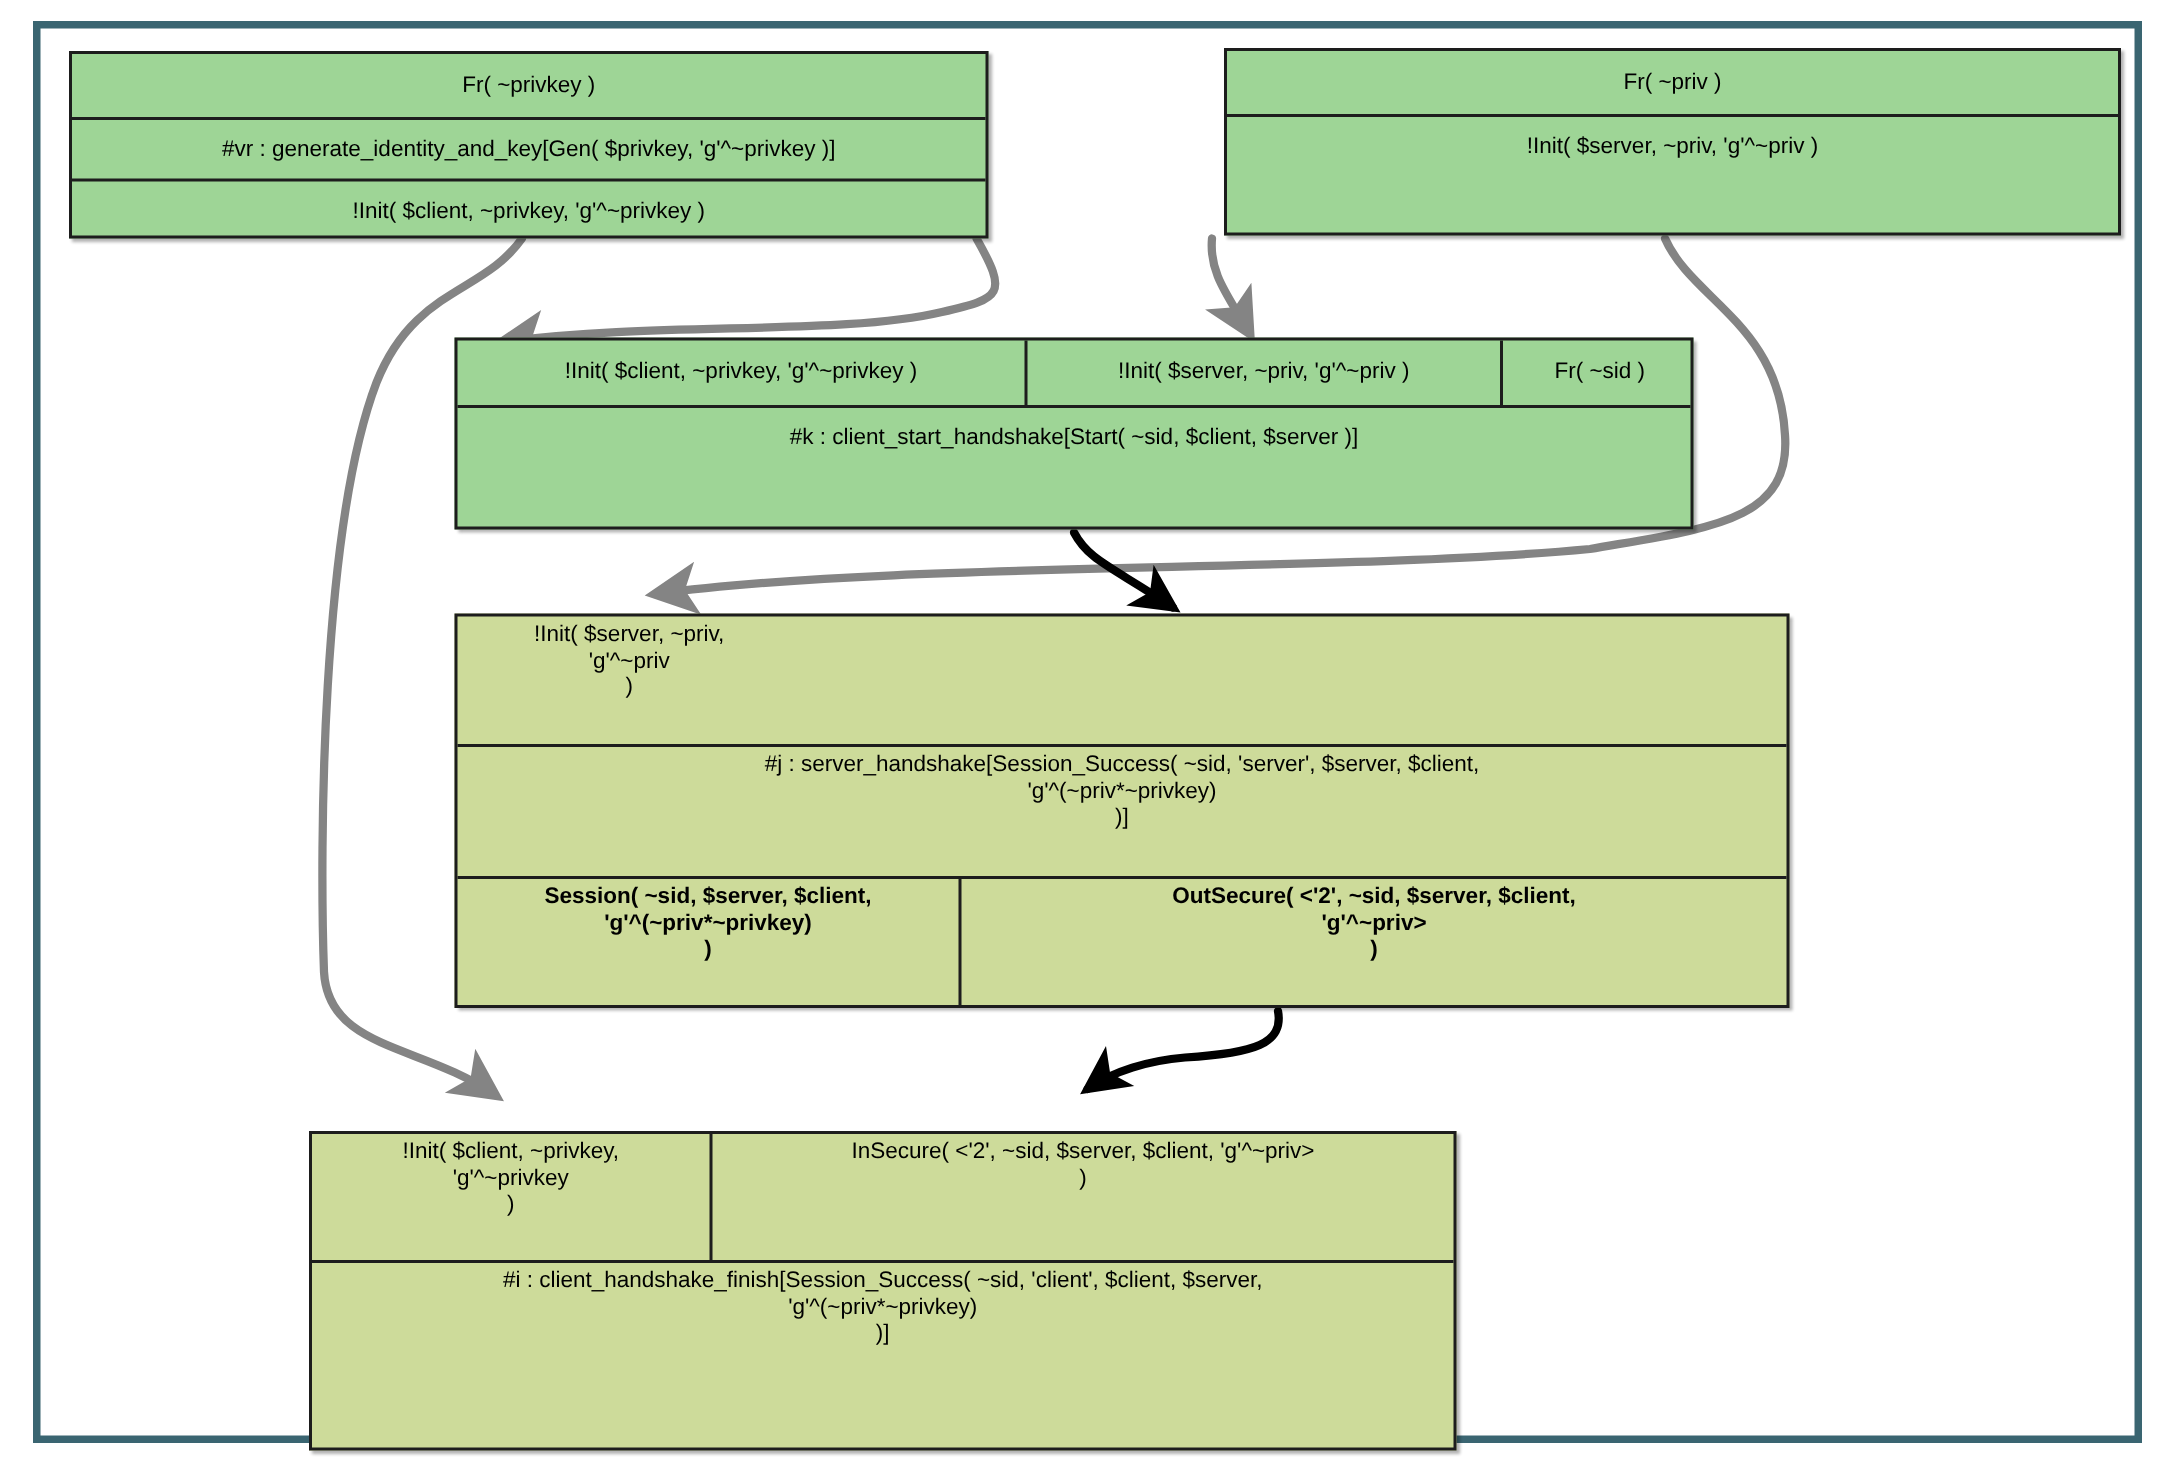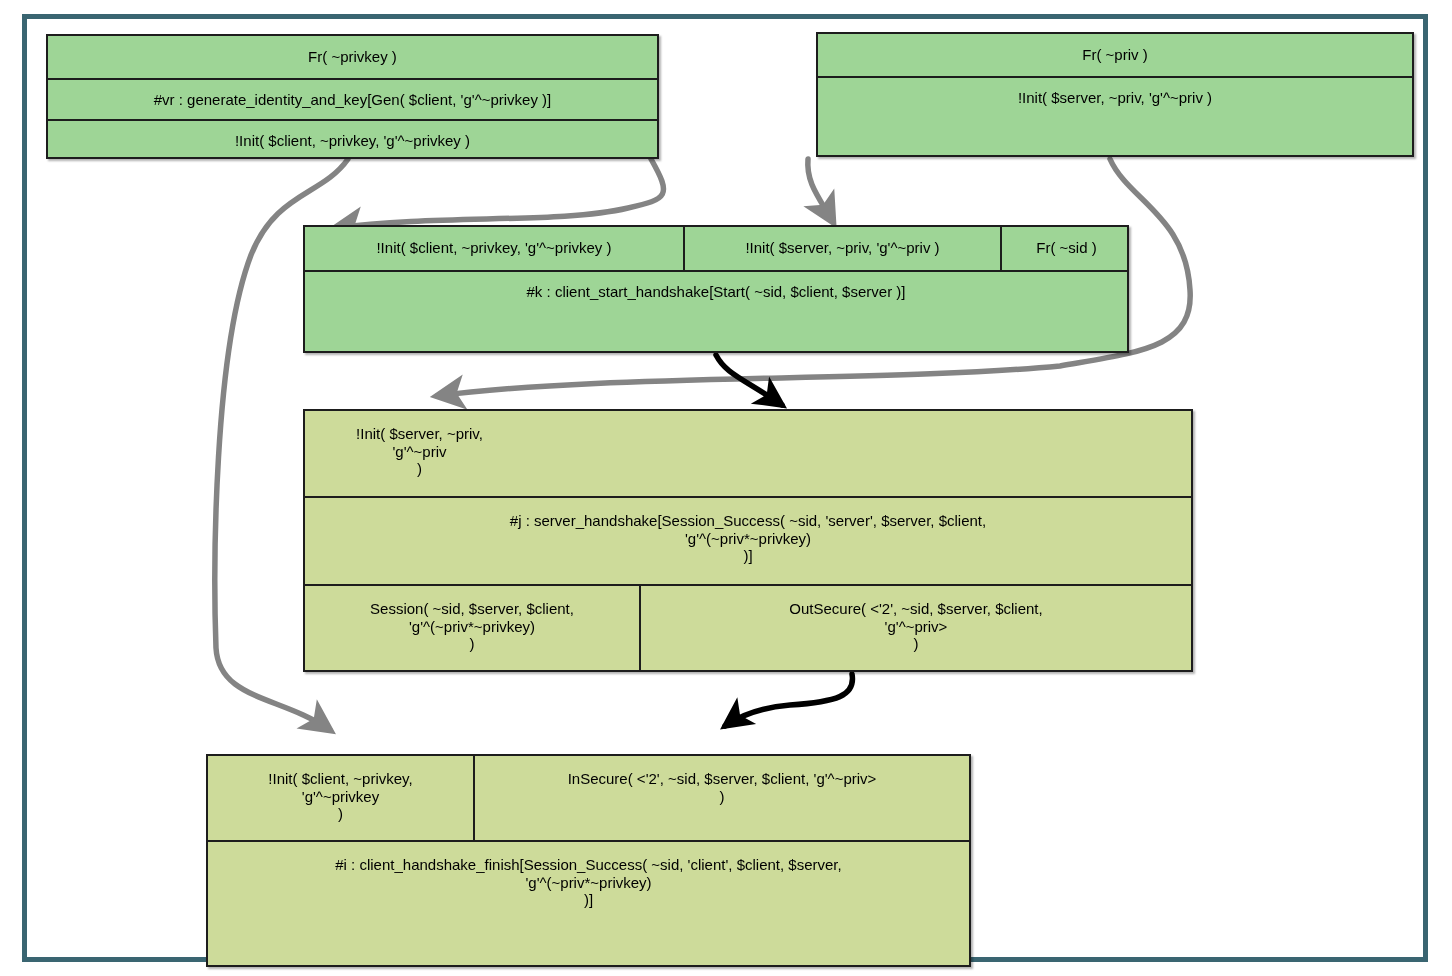--- a/index.html
+++ b/index.html
@@ -30,21 +30,21 @@
   .node.olive{background:#cddb9a;}
 
   .row{display:flex;width:100%;box-sizing:border-box;}
   .row + .row{border-top:2px solid #1d1d1d;}
   .cell{
     box-sizing:border-box;
     display:flex;align-items:center;justify-content:center;
     text-align:center;
     font-size:15px;line-height:1.18;
     color:#000000;
-    padding:14px 7px;
+    padding:3px 7px;
     white-space:pre-line;
     flex:1 1 auto;
   }
   .cell + .cell{border-left:2px solid #1d1d1d;}
   .cell.tl{align-items:flex-start;text-align:center;}
   .cell.multi{text-align:center;}
 
   
   #node-client-init{left:46px;top:34px;width:613px;height:125px;}
   #node-client-init .r{height:41.6px;}
@@ -54,21 +54,21 @@
 
   #node-client-start{left:303px;top:225px;width:826px;height:128px;}
   #node-client-start .r{height:42.6px;}
   #node-client-start .c1{width:378px;flex:0 0 378px;}
   #node-client-start .c2{width:317px;flex:0 0 317px;}
   #node-client-start .c3{width:131px;flex:0 0 131px;}
 
   #node-server-hs{left:303px;top:409px;width:890px;height:263px;}
   #node-server-hs .rA{height:85px;}
   #node-server-hs .rB{height:88px;}
-  #node-server-hs .rC{height:86px;}
+  #node-server-hs .rC{height:86px;font-weight:bold;}
   #node-server-hs .cA1{width:229px;flex:0 0 229px;}
   #node-server-hs .cC1{width:334px;flex:0 0 334px;}
 
   #node-client-fin{left:206px;top:754px;width:765px;height:213px;}
   #node-client-fin .rA{height:84px;}
   #node-client-fin .rB{height:85px;}
   #node-client-fin .rC{height:40px;}
   #node-client-fin .cA1{width:265px;flex:0 0 265px;}
 </style>
 </head>
@@ -99,21 +99,21 @@
     <path d="M 716 355 C 726 374 742 378 782 405" fill="none" stroke="#000000" stroke-width="5.5" stroke-linecap="round" marker-end="url(#ahBlack)"></path>
 
     <path d="M 852 674 C 856 696 836 702 790 705 C 766 707 742 714 725 726" fill="none" stroke="#000000" stroke-width="5.5" stroke-linecap="round" marker-end="url(#ahBlack)"></path>
   </svg>
 
   <div class="node green" id="node-client-init">
     <div class="row r">
       <div class="cell">Fr( ~privkey )</div>
     </div>
     <div class="row r">
-      <div class="cell">#vr : generate_identity_and_key[Gen( $client, 'g'^~privkey )]</div>
+      <div class="cell">#vr : generate_identity_and_key[Gen( $privkey, 'g'^~privkey )]</div>
     </div>
     <div class="row r">
       <div class="cell">!Init( $client, ~privkey, 'g'^~privkey )</div>
     </div>
   </div>
 
   <div class="node green" id="node-server-init">
     <div class="row r">
       <div class="cell">Fr( ~priv )</div>
     </div>

